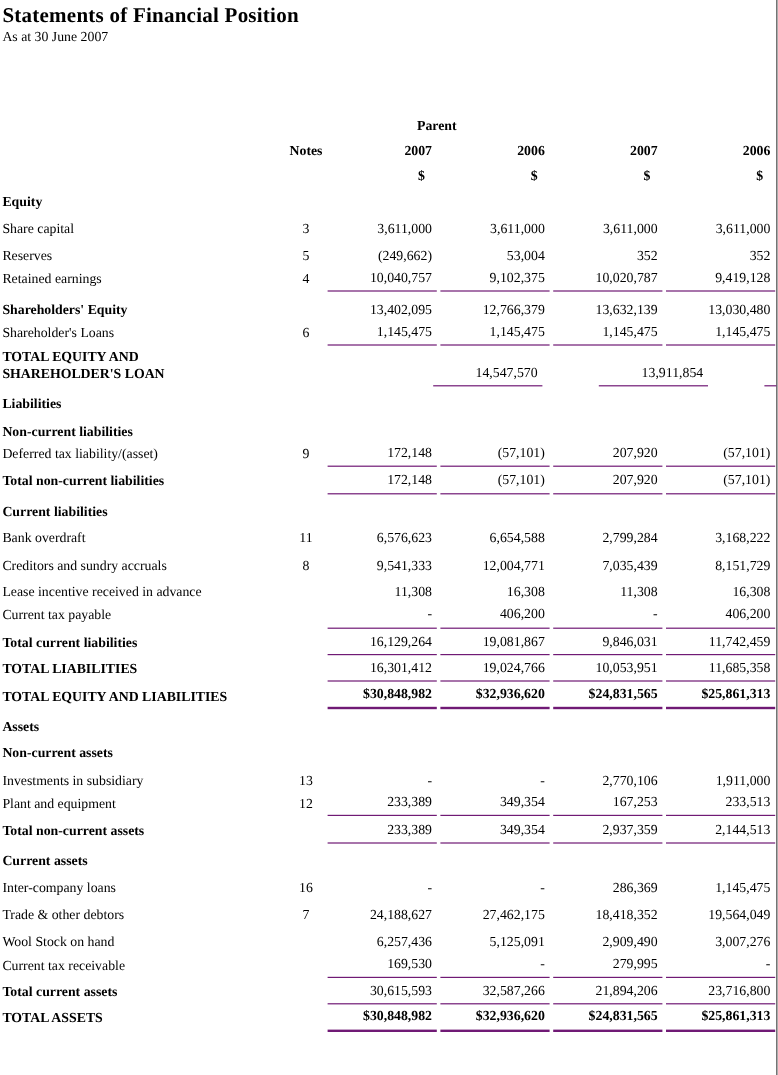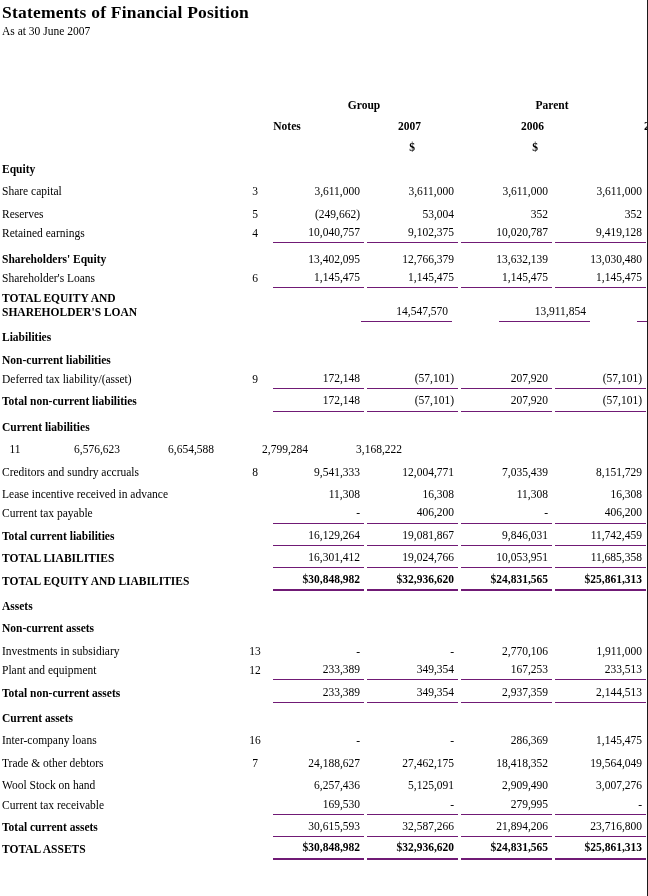--- a/index.html
+++ b/index.html
@@ -38,21 +38,21 @@
   .cell { box-sizing: border-box; flex: none; }
   .lbl  { width: 240px; padding-left: 2px; }
   .note { width: 30px; text-align: center; }
   .num  { width: 91px; margin-left: 3px; text-align: right; padding-right: 4px; }
   .hdr-row {
     display: flex; align-items: flex-end;
     height: 21px; font-weight: bold;
   }
   .spacer { width: 270px; flex: none; }
   .grp { width: 188px; flex: none; text-align: center; box-sizing: border-box; }
-  .hdr-row .num, .hdr-row .note { font-weight: bold; margin-left: 32px; }
+  .hdr-row .num, .hdr-row .note { font-weight: bold; }
   .cur { padding-right: 10px; }
   .row {
     display: flex; align-items: flex-end;
     min-height: 22.4px;
   }
   .row.section .lbl    { font-weight: bold; }
   .row.subsection .lbl { font-weight: bold; }
   .row.total .lbl      { font-weight: bold; }
   .row.grand .lbl      { font-weight: bold; }
   .row.grand .num      { font-weight: bold; }
@@ -65,21 +65,20 @@
 </head>
 <body>
 
 <div class="page">
   <div class="title">Statements of Financial Position</div>
   <div class="subtitle">As at 30 June 2007</div>
 
   <div class="fin-table">
     <div class="hdr-row">
       <div class="spacer"></div>
-      <div class="grp">Group</div>
       <div class="grp">Parent</div>
     </div>
     <div class="hdr-row">
       <div class="cell lbl"></div>
       <div class="cell note">Notes</div>
       <div class="cell num">2007</div>
       <div class="cell num">2006</div>
       <div class="cell num">2007</div>
       <div class="cell num">2006</div>
     </div>
@@ -182,20 +181,21 @@
   </div>
         <div class="row subsection">
     <div class="cell lbl">Current liabilities</div>
     <div class="cell note"></div>
     <div class="cell num"></div>
     <div class="cell num"></div>
     <div class="cell num"></div>
     <div class="cell num"></div>
   </div>
         <div class="row item">
+    <div class="cell lbl">Bank overdraft</div>
     <div class="cell note">11</div>
     <div class="cell num">6,576,623</div>
     <div class="cell num">6,654,588</div>
     <div class="cell num">2,799,284</div>
     <div class="cell num">3,168,222</div>
   </div>
         <div class="row item">
     <div class="cell lbl">Creditors and sundry accruals</div>
     <div class="cell note">8</div>
     <div class="cell num">9,541,333</div>

